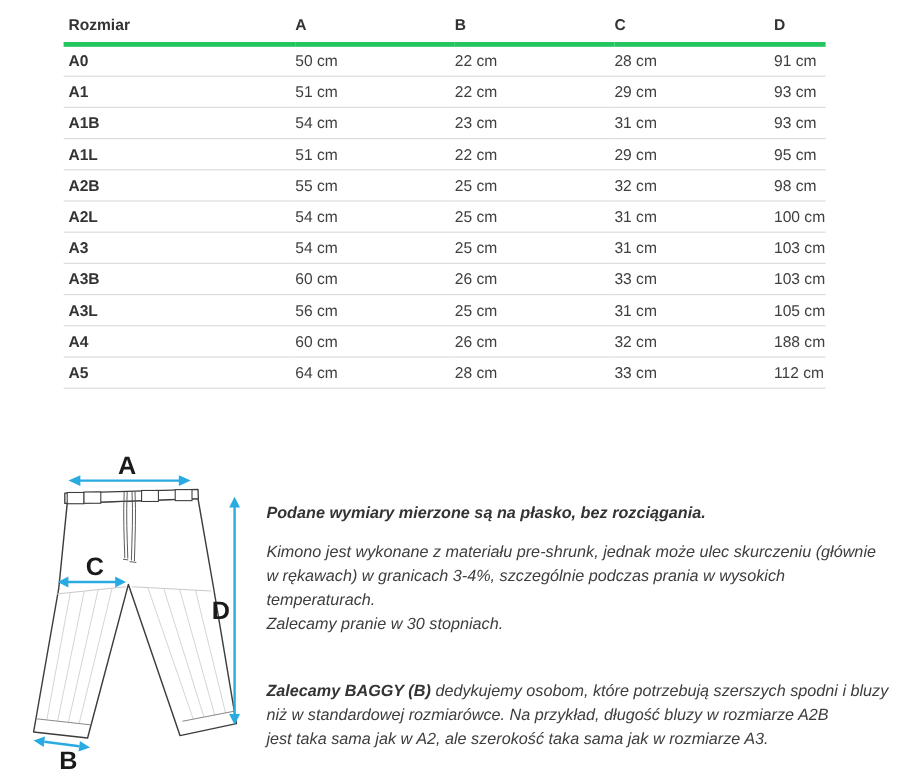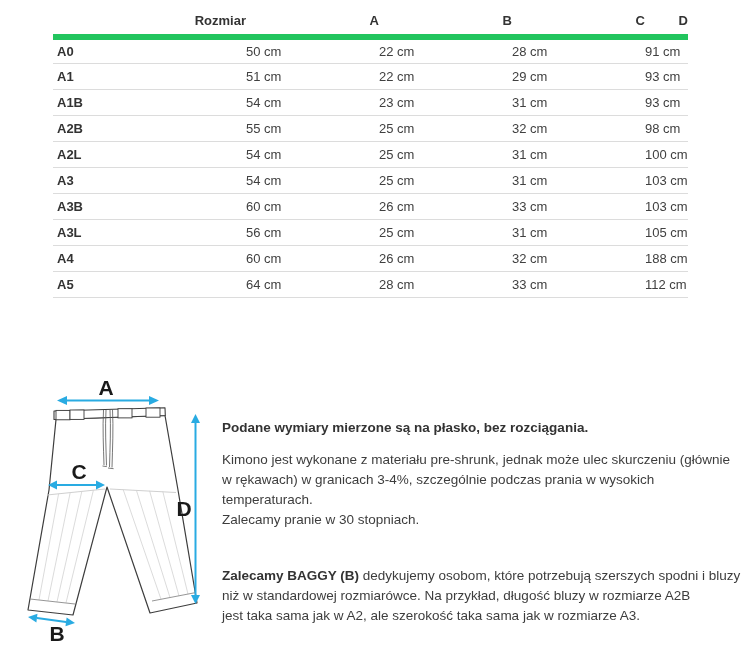--- a/index.html
+++ b/index.html
@@ -12,23 +12,23 @@
     position: relative;
     overflow: hidden;
   }
   
   .size-table {
     position: absolute; left: 53px; top: 6px; width: 635px;
     border-collapse: collapse; table-layout: fixed;
     font-size: 13px;
   }
   .size-table th {
-    text-align: right; font-weight: 700; color: #333;
+    text-align: left; font-weight: 700; color: #333;
     height: 31px; vertical-align: middle; padding: 0;
-    border-bottom: 6px solid #22c55e;
+    border-bottom: 4px solid #22c55e;
   }
   .size-table td {
     height: 26px; vertical-align: middle; padding: 0;
     border-bottom: 1px solid #dcdcdc;
     color: #404040; font-weight: 400;
   }
   .size-table .size-col { padding-left: 4px; font-weight: 700; color: #333; }
   
   .diagram {
     position: absolute; left: 10px; top: 378px;
@@ -37,21 +37,21 @@
   .diagram svg { display: block; }
   .dim-label {
     font-family: "Liberation Sans", sans-serif;
     font-size: 21px; font-weight: 700; fill: #1a1a1a;
   }
   
   .notes {
     position: absolute; left: 222px; top: 418px; width: 524px;
     font-size: 13.5px; line-height: 20px; color: #3d3d3d;
   }
-  .notes p { margin: 0 0 12px 0; }
+  .notes p { margin: 0 0 12px 0; font-style: italic; }
   .notes p.shrink { margin-bottom: 36px; }
   .bold { font-weight: 700; color: #333; }
   .pre { white-space: pre-line; }
 </style>
 </head>
 <body>
 
 <table class="size-table">
   <colgroup>
     <col style="width:193px">
@@ -85,20 +85,27 @@
         <td>93 cm</td>
       </tr>
       <tr>
         <td class="size-col">A1B</td>
         <td>54 cm</td>
         <td>23 cm</td>
         <td>31 cm</td>
         <td>93 cm</td>
       </tr>
       <tr>
+        <td class="size-col">A1L</td>
+        <td>51 cm</td>
+        <td>22 cm</td>
+        <td>29 cm</td>
+        <td>95 cm</td>
+      </tr>
+      <tr>
         <td class="size-col">A2B</td>
         <td>55 cm</td>
         <td>25 cm</td>
         <td>32 cm</td>
         <td>98 cm</td>
       </tr>
       <tr>
         <td class="size-col">A2L</td>
         <td>54 cm</td>
         <td>25 cm</td>

